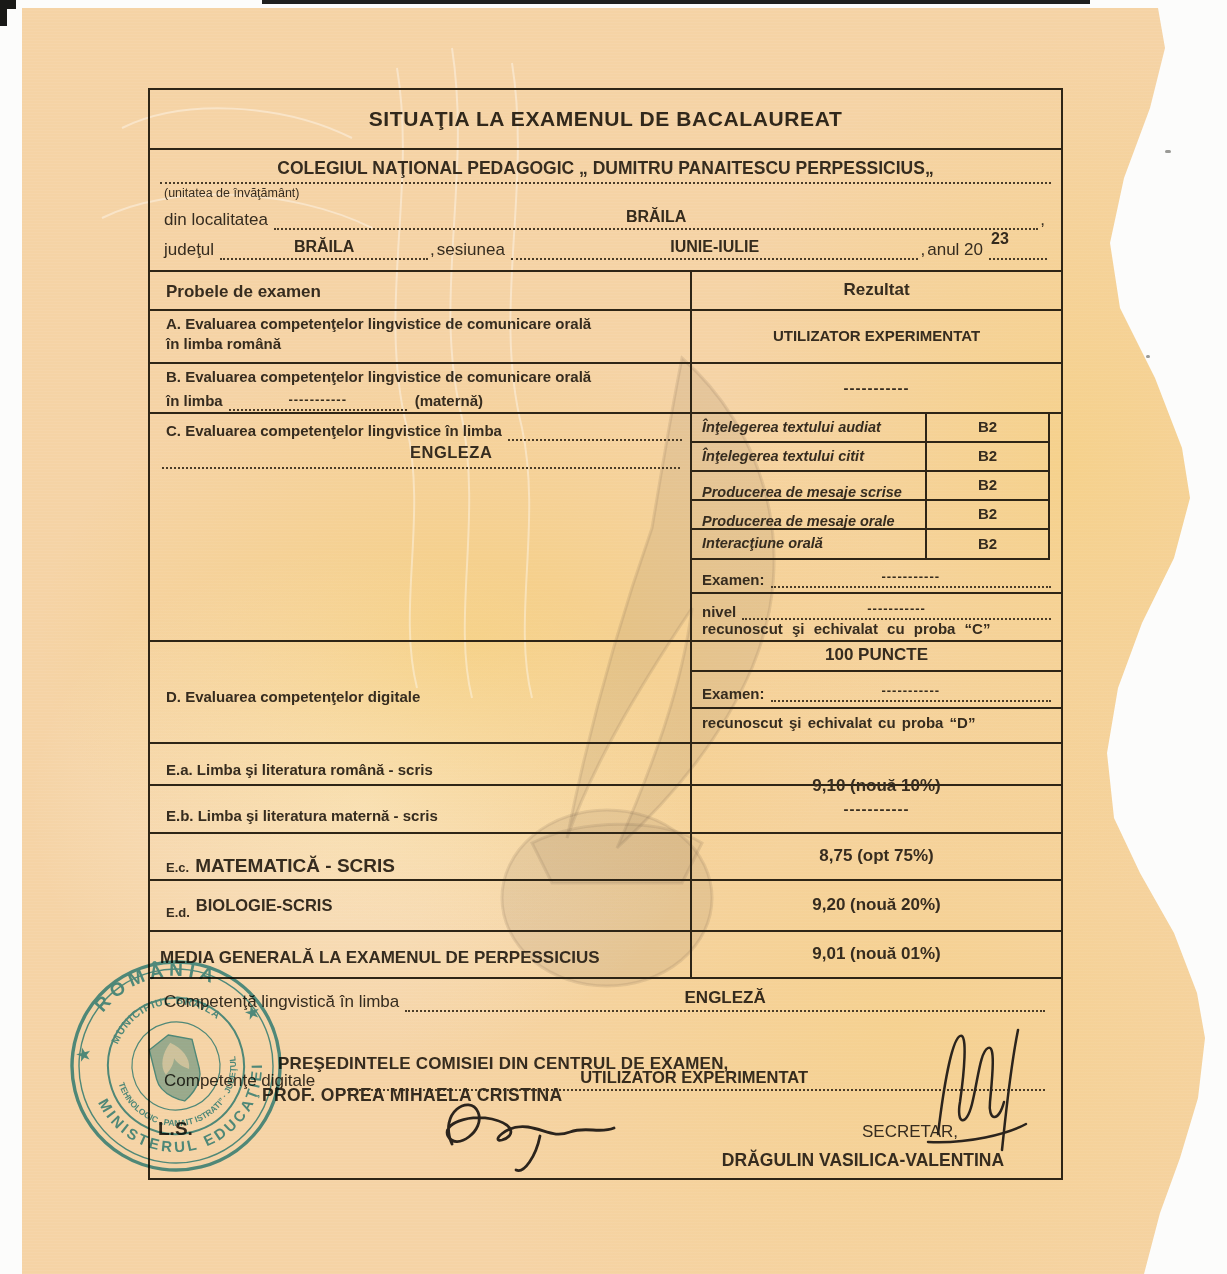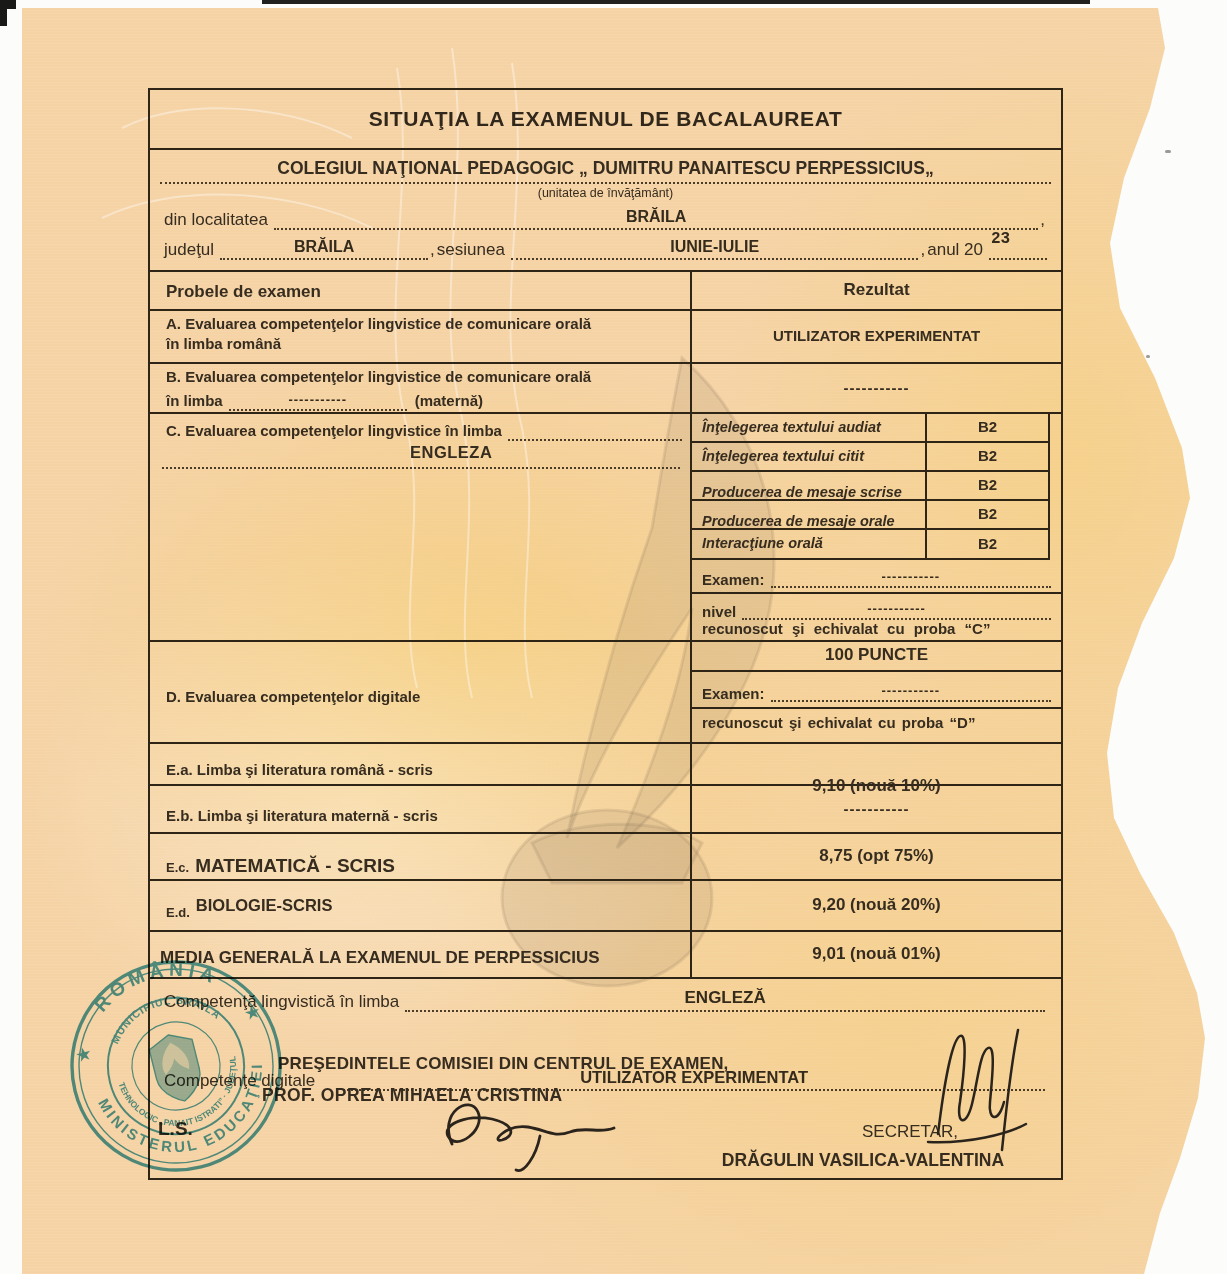--- a/index.html
+++ b/index.html
@@ -40,26 +40,26 @@
   .title{ font-size:21px; font-weight:bold; letter-spacing:.6px; color:#31281b; }
 
   .dots{ border-bottom:2.6px dotted var(--dot); }
   .dotfill{ position:relative; border-bottom:2.6px dotted var(--dot); }
   .fillval{ position:absolute; left:0; right:0; bottom:2px; text-align:center; font-weight:bold; font-size:16px; white-space:nowrap; color:#352b1d; }
 
   .school{ position:absolute; left:14px; right:14px; top:62px; height:116px; font-size:17px; }
   .schoolline{ position:relative; height:32px; }
   .school-name{ position:absolute; left:0; right:0; bottom:5px; text-align:center; font-weight:bold; font-size:17.5px; white-space:nowrap; }
   .schoolline .dots{ position:absolute; left:-4px; right:-4px; bottom:0; }
-  .caption{ text-align:center; font-size:12.5px; margin-top:2px; }
+  .caption{ text-align:left; font-size:12.5px; margin-top:2px; }
   .formline{ display:flex; align-items:flex-end; height:30px; }
   .formline .lab{ white-space:nowrap; padding-right:6px; }
   .formline .comma{ padding:0 2px; }
   .grow{ flex:1; }
-  .sup23 .fillval{ bottom:10px; font-size:16px; text-align:left; padding-left:2px;font-family:Liberation Mono, monospace; }
+  .sup23 .fillval{ bottom:10px; font-size:16px; text-align:left; padding-left:2px; }
 
   
   .tbl{ position:absolute; left:0; right:0; top:180px; height:707px; font-size:15px; }
   .hline{ position:absolute; height:2.2px; background:var(--line); left:0; right:0; }
   .hr-right{ left:540px; }
   .hr-sub{ left:540px; right:11px; }
   .vline{ position:absolute; width:2.2px; background:var(--line); }
   .cell{ position:absolute; }
   .cl{ left:0; width:540px; padding:5px 8px 0 16px; }
   .cr{ left:542px; right:0; display:flex; align-items:center; justify-content:center; text-align:center; font-weight:bold; }

